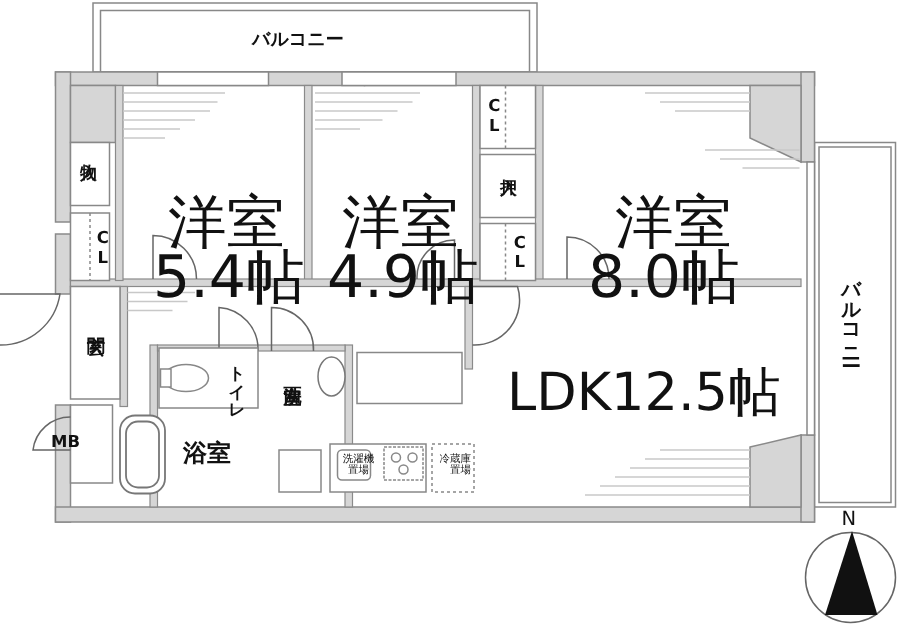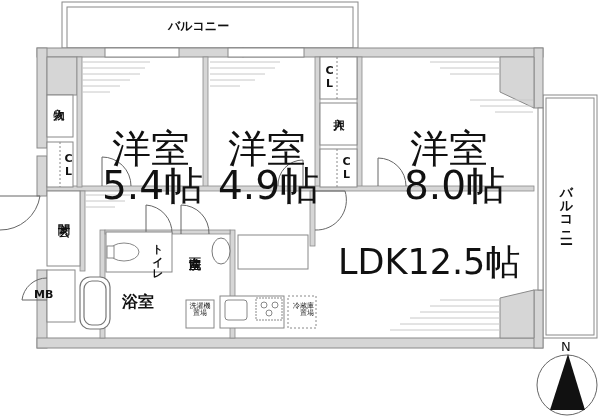--- a/index.html
+++ b/index.html
@@ -154,30 +154,30 @@
 <div class="lbl small" style="left:168px;top:20px;font-size:12px;">バルコニー</div>
 <div class="lbl small vert" style="left:560px;top:178px;font-size:13px;">バルコニー</div>
 
 <div class="lbl room-big" style="left:112px;top:85px;width:64px;">洋室</div>
 <div class="lbl room-big" style="left:102px;top:122px;width:86px;">5.4帖</div>
 
 <div class="lbl room-big" style="left:228px;top:85px;width:64px;">洋室</div>
 <div class="lbl room-big" style="left:218px;top:122px;width:86px;">4.9帖</div>
 
 <div class="lbl room-big" style="left:410px;top:85px;width:64px;">洋室</div>
-<div class="lbl room-big" style="left:404px;top:122px;width:86px;text-align:center;">8.0帖</div>
+<div class="lbl room-big" style="left:392px;top:122px;width:86px;text-align:center;">8.0帖</div>
 
 <div class="lbl" style="left:338px;top:245px;font-size:35px;">LDK12.5帖</div>
 
 <div class="lbl small vert" style="left:53px;top:100px;">物入</div>
 <div class="lbl small vert" style="left:63px;top:152px;">CL</div>
 <div class="lbl small vert" style="left:324px;top:64px;">CL</div>
 <div class="lbl small vert" style="left:333px;top:110px;">押入</div>
 <div class="lbl small vert" style="left:341px;top:155px;">CL</div>
 
 <div class="lbl small vert" style="left:58px;top:215px;font-size:12px;">玄関</div>
 <div class="lbl small" style="left:34px;top:289px;">MB</div>
 <div class="lbl small vert" style="left:152px;top:236px;">トイレ</div>
 <div class="lbl small vert" style="left:189px;top:248px;font-size:12px;">洗面室</div>
 <div class="lbl small" style="left:122px;top:294px;font-size:16px;">浴室</div>
-<div class="lbl" style="left:188px;top:303px;font-size:7px;width:24px;white-space:normal;text-align:center;">洗濯機置場</div>
+<div class="lbl" style="left:188px;top:303px;font-size:7px;width:24px;white-space:normal;text-align:center;padding-left:39px;">洗濯機置場</div>
 <div class="lbl" style="left:290px;top:303px;font-size:7px;width:24px;white-space:normal;text-align:right;">冷蔵庫置場</div>
 <div class="lbl" style="left:561px;top:340px;font-size:13px;">N</div>
 
 </body></html>

